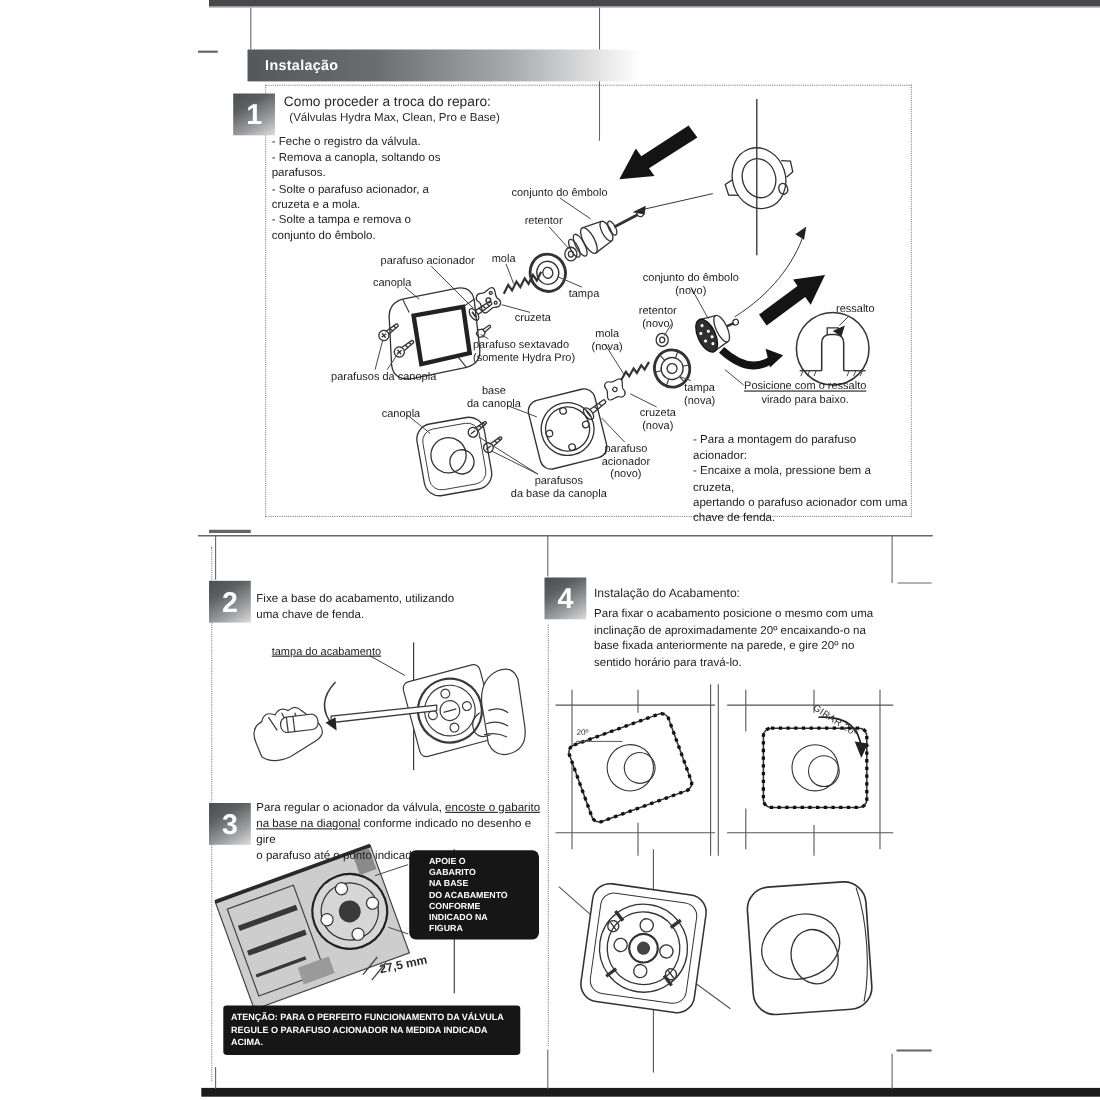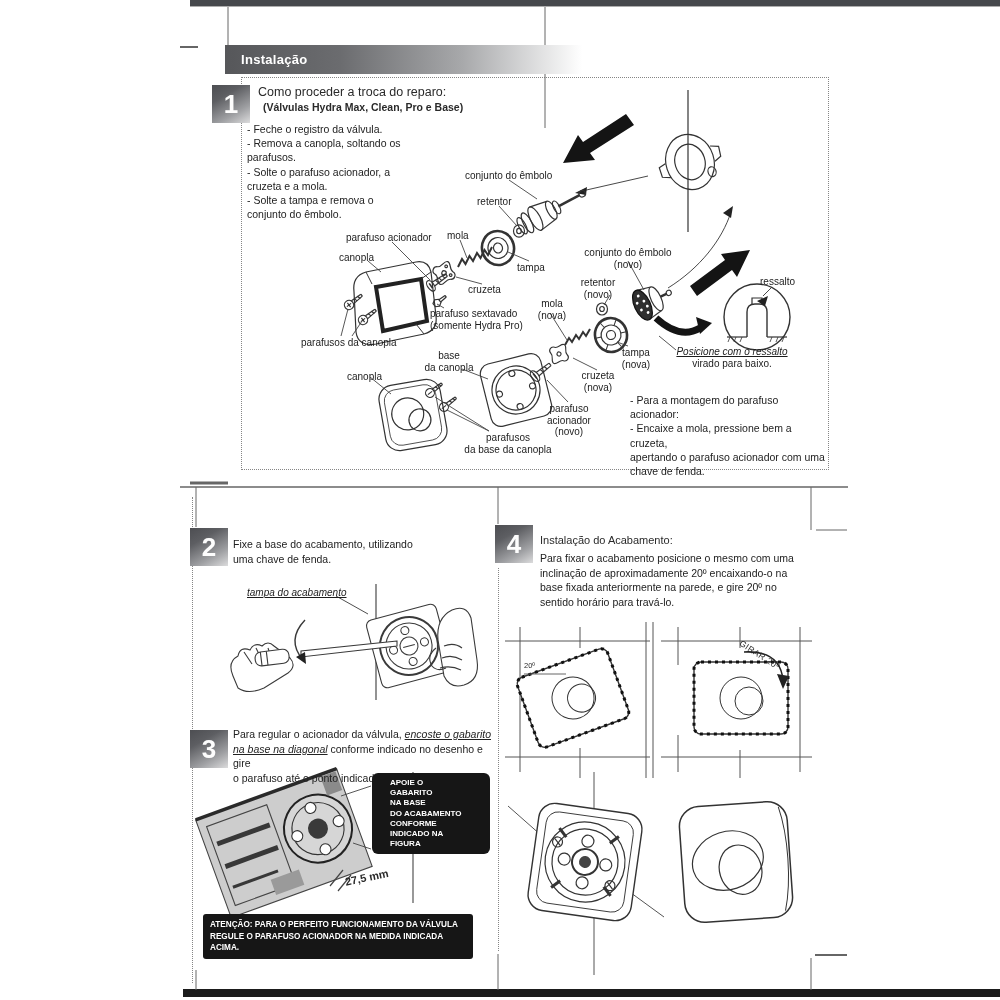--- a/index.html
+++ b/index.html
@@ -3,21 +3,21 @@
 <meta charset="utf-8">
 <style>
   html,body{margin:0;padding:0;background:#fff;}
   .page{position:relative;width:1000px;height:1000px;background:#fff;overflow:hidden;
         font-family:"Liberation Sans","DejaVu Sans",sans-serif;color:#2a2a2a;}
   .abs{position:absolute;}
   .art{position:absolute;left:0;top:0;z-index:1;pointer-events:none;}
   .txt{position:absolute;z-index:2;}
   .pre{white-space:pre-line;}
   .c{text-align:center;}
-  .u{text-decoration:underline;font-style:italic;}
+  .u{text-decoration:underline;}
   .lbl{font-size:10px;line-height:11.5px;color:#1c1c1c;}
   .body-txt{font-size:10.5px;line-height:14.2px;color:#222;}
   .topbar{left:190px;top:0;width:810px;height:6px;background:#46484c;}
   .topline{left:190px;top:6px;width:810px;height:1px;background:#adadad;}
   .hbar{left:225px;top:45px;width:384px;height:29px;line-height:29px;padding-left:16px;
         box-sizing:border-box;color:#fff;font-weight:bold;font-size:13px;letter-spacing:.3px;
         background:linear-gradient(90deg,#56575a 0%,#6b6c6f 30%,#a8a9ab 62%,#fff 93%);}
   .numbox{width:38px;height:38px;display:flex;align-items:center;justify-content:center;
         color:#fdfdfd;font-weight:bold;font-size:26px;z-index:3;
         background:linear-gradient(150deg,#4d4e52 0%,#5d5e62 30%,#9fa0a3 70%,#dcdcdd 100%);}
@@ -388,21 +388,21 @@
   </svg>
 
   <div class="abs hbar txt"><span>Instalação</span></div>
 
   <div class="abs numbox" style="left:212px;top:85px;">1</div>
   <div class="abs numbox" style="left:190px;top:528px;">2</div>
   <div class="abs numbox" style="left:190px;top:730px;">3</div>
   <div class="abs numbox" style="left:495px;top:525px;">4</div>
 
   <div class="txt" style="left:258px;top:85px;font-size:12.5px;">Como proceder a troca do reparo:</div>
-  <div class="txt" style="left:263px;top:101px;font-size:10.5px;font-weight:bold;text-align:right;">(Válvulas Hydra Max, Clean, Pro e Base)</div>
+  <div class="txt" style="left:263px;top:101px;font-size:10.5px;font-weight:normal;text-align:right;">(Válvulas Hydra Max, Clean, Pro e Base)</div>
   <div class="txt body-txt pre" style="left:247px;top:122px;width:205px;">- Feche o registro da válvula.
 - Remova a canopla, soltando os
 parafusos.
 - Solte o parafuso acionador, a
 cruzeta e a mola.
 - Solte a tampa e remova o
 conjunto do êmbolo.</div>
 
   <div class="txt lbl" style="left:465px;top:170px;">conjunto do êmbolo</div>
   <div class="txt lbl" style="left:477px;top:196px;">retentor</div>

